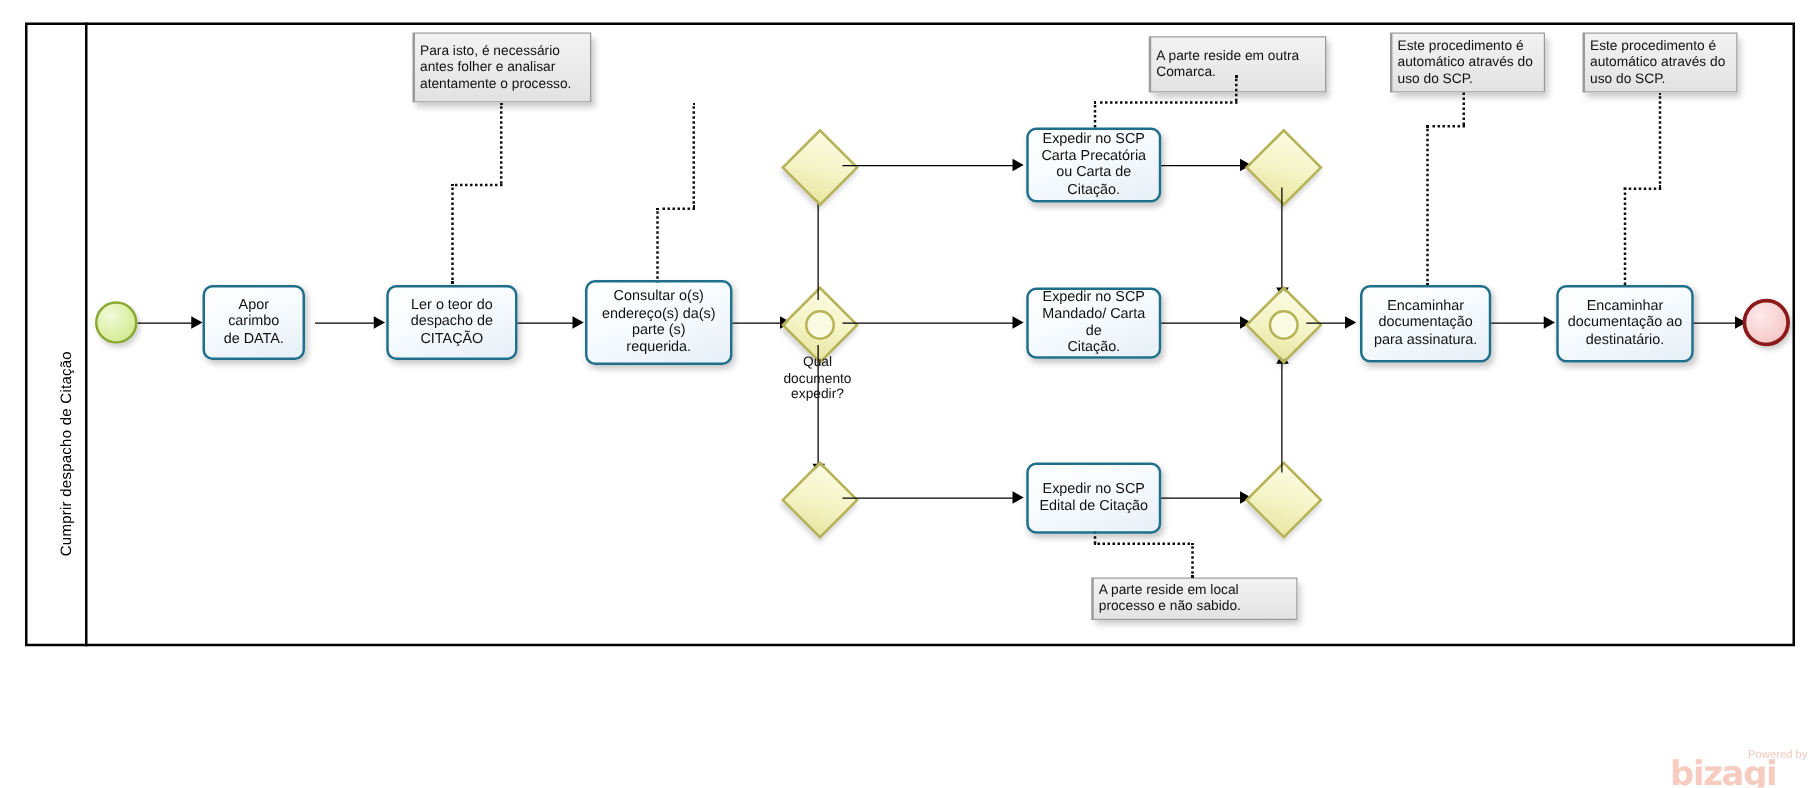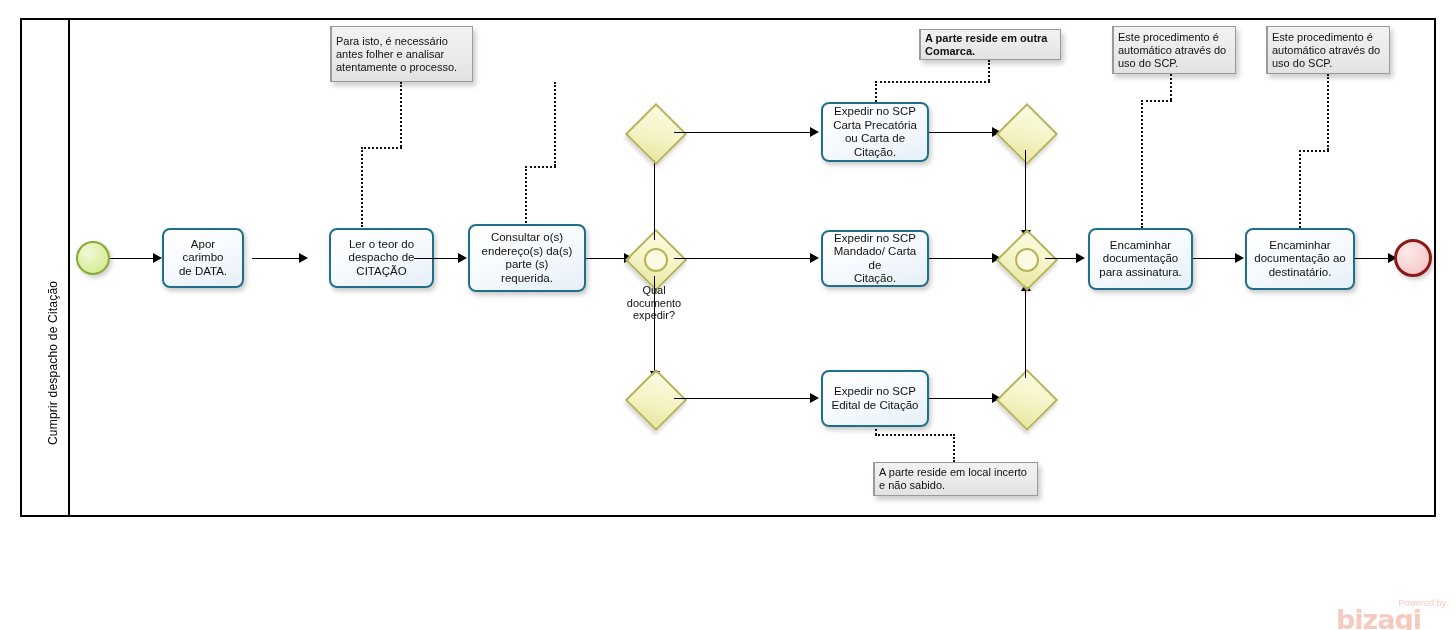--- a/index.html
+++ b/index.html
@@ -79,24 +79,24 @@
 </head>
 <body>
 
 <div id="canvas">
 
   <div class="pool"></div>
   <div class="lane-header"></div>
   <div class="lane-title">Cumprir despacho de Citação</div>
 
   <div class="note" style="left:330px;top:26px;width:143px;height:56px;">Para isto, é necessário antes folher e analisar atentamente o processo.</div>
-  <div class="note" style="left:919px;top:29px;width:142px;height:31px;font-weight:bold;">A parte reside em outra Comarca.</div>
+  <div class="note" style="left:919px;top:29px;width:142px;height:45px;">A parte reside em outra Comarca.</div>
   <div class="note" style="left:1112px;top:26px;width:124px;height:48px;">Este procedimento é automático através do uso do SCP.</div>
   <div class="note" style="left:1266px;top:26px;width:124px;height:48px;">Este procedimento é automático através do uso do SCP.</div>
-  <div class="note" style="left:873px;top:462px;width:165px;height:34px;">A parte reside em local incerto e não sabido.</div>
+  <div class="note" style="left:873px;top:462px;width:165px;height:34px;">A parte reside em local processo e não sabido.</div>
 
   <div class="dot-v" style="left:400px;top:82px;height:65px;"></div>
   <div class="dot-h" style="left:361px;top:147px;width:41px;"></div>
   <div class="dot-v" style="left:361px;top:147px;height:80px;"></div>
 
   <div class="dot-v" style="left:554px;top:82px;height:84px;"></div>
   <div class="dot-h" style="left:525px;top:166px;width:31px;"></div>
   <div class="dot-v" style="left:525px;top:166px;height:61px;"></div>
 
   <div class="dot-v" style="left:988px;top:60px;height:21px;"></div>
@@ -115,21 +115,21 @@
   <div class="dot-h" style="left:875px;top:434px;width:80px;"></div>
   <div class="dot-v" style="left:875px;top:420px;height:15px;"></div>
 
   <div class="event start-event" style="left:76px;top:241px;"></div>
 
   <div class="seq h" style="left:110px;top:258px;width:45px;"></div>
   <div class="arrow right" style="left:153px;top:253px;"></div>
 
   <div class="task" style="left: 162px; top: 228px; width: 82px; height: 60px; white-space: pre-line;">Apor carimbo
 de DATA.</div>
-  <div class="task" style="left: 309px; top: 228px; width: 105px; height: 60px; white-space: pre-line; margin-left: 20px;">Ler o teor do
+  <div class="task" style="left: 309px; top: 228px; width: 105px; height: 60px; white-space: pre-line;">Ler o teor do
 despacho de
 CITAÇÃO</div>
   <div class="task" style="left: 468px; top: 224px; width: 118px; height: 68px; white-space: pre-line;">Consultar o(s)
 endereço(s) da(s)
 parte (s)
 requerida.</div>
   <div class="task" style="left: 821px; top: 102px; width: 108px; height: 60px; white-space: pre-line;">Expedir no SCP
 Carta Precatória
 ou Carta de
 Citação.</div>

